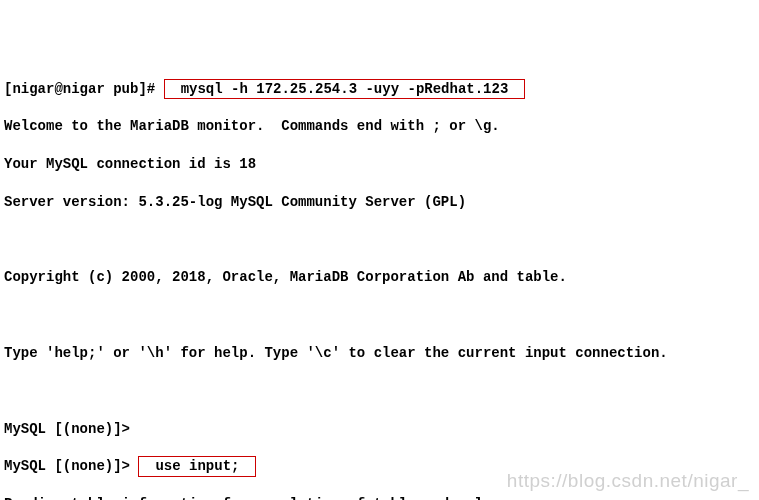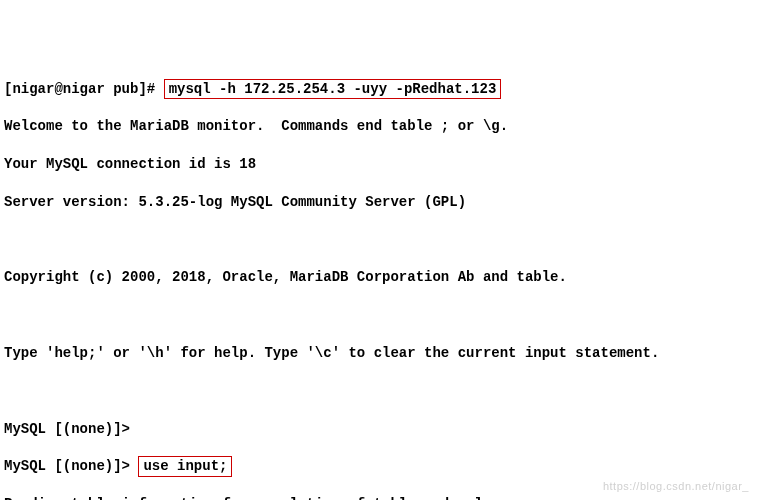--- a/index.html
+++ b/index.html
@@ -20,47 +20,47 @@
       width: 759px;
       height: 500px;
       overflow: hidden;
     }
     .line {
       display: block;
     }
     .highlight-box {
       border: 1.5px solid #cc0000;
       display: inline-block;
-      padding: 0 4px;
+      padding: 0 16px;
       margin: -1px 0;
     }
     .watermark {
       position: absolute;
       bottom: 6px;
       right: 10px;
       color: #d0d0d0;
-      font-size: 11px;
+      font-size: 19px;
       font-weight: normal;
       font-family: Arial, sans-serif;
       letter-spacing: 0.5px;
     }
   </style>
 </head>
 <body>
 
 
 
 <span class="line"><span>[nigar@nigar pub]# </span><span class="highlight-box"><span>mysql -h 172.25.254.3 -uyy -pRedhat.123</span></span></span>
-<span class="line">Welcome to the MariaDB monitor.  Commands end table ; or \g.</span>
+<span class="line">Welcome to the MariaDB monitor.  Commands end with ; or \g.</span>
 <span class="line">Your MySQL connection id is 18</span>
 <span class="line">Server version: 5.3.25-log MySQL Community Server (GPL)</span>
 <span class="line"> </span>
 <span class="line">Copyright (c) 2000, 2018, Oracle, MariaDB Corporation Ab and table.</span>
 <span class="line"> </span>
-<span class="line">Type 'help;' or '\h' for help. Type '\c' to clear the current input statement.</span>
+<span class="line">Type 'help;' or '\h' for help. Type '\c' to clear the current input connection.</span>
 <span class="line"> </span>
 <span class="line">MySQL [(none)]&gt; </span>
 <span class="line"><span>MySQL [(none)]&gt; </span><span class="highlight-box"><span>use input;</span></span></span>
 <span class="line">Reading table information for completion of table and column names</span>
 
 
 
 
 
 

